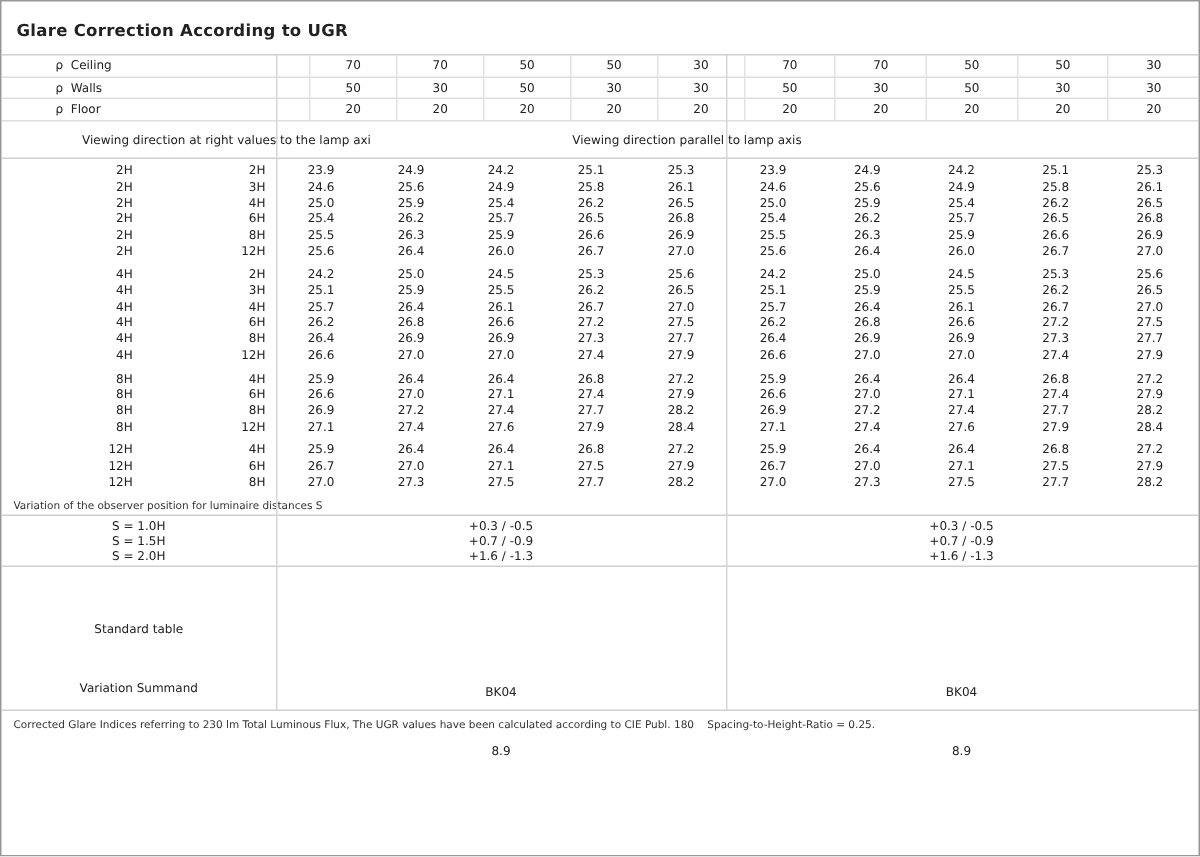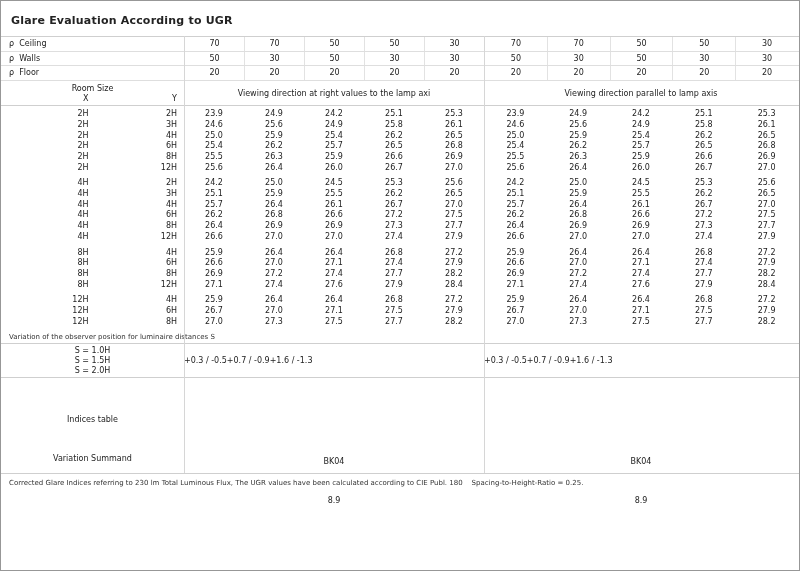--- a/index.html
+++ b/index.html
@@ -27,21 +27,21 @@
   }
 
   .col-label { width: 183px; }
   .half { display: flex; }
   .half.left { width: 300px; }
   .half.right { width: 314px; }
   .cell { flex: 1; text-align: center; }
 
   
   .rho-row { display: flex; height: 14.6px; line-height: 13.5px; border-bottom: 1px solid #dedede; font-size: 8px; }
-  .rho-label { padding-left: 8px; white-space: pre; }
+  .rho-label { padding-left: 8px; white-space: pre; margin-left: 28px; }
   .rho-cell { border-left: 1px solid #e2e2e2; }
 
   
   .header-row { display: flex; height: 25.5px; border-bottom: 1px solid #cfcfcf; font-size: 8px; }
   .header-row .col-label { padding-top: 3px; }
   .room-size { text-align: center; line-height: 10px; }
   .xy-line { display: flex; line-height: 10px; }
   .rx { width: 50%; text-align: right; padding-right: 4px; }
   .ry { width: 50%; text-align: right; padding-right: 7px; }
   .header-row .half { align-items: center; justify-content: center; text-align: center; }
@@ -56,41 +56,41 @@
   .var-bar {
     height: 14px;
     border-bottom: 1px solid #cfcfcf;
     font-size: 7px; color: #333;
     padding: 3px 0 0 8px;
   }
 
   
   .s-section { display: flex; height: 34px; border-bottom: 1px solid #cfcfcf; font-size: 8px; padding-top: 2px; }
   .s-section .col-label { display: flex; flex-direction: column; align-items: center; }
-  .s-section .half { flex-direction: row; align-items: center; }
+  .s-section .half { flex-direction: column; align-items: center; }
   .sline { line-height: 10.2px; text-align: center; white-space: pre; }
 
   
   .bk-section { height: 96px; border-bottom: 1px solid #cfcfcf; position: relative; font-size: 8px; }
   .bk-row { position: absolute; left: 0; right: 0; display: flex; line-height: 11px; }
   .bk-row.standard { top: 36px; }
   .bk-row.correction { top: 75px; }
   .bk-row .col-label { text-align: center; }
   .bk-row .half { justify-content: center; text-align: center; margin-top: 42px; }
 
   .footer { font-size: 7px; color: #333; padding: 5px 0 0 8px; white-space: pre; }
 </style>
 </head>
 <body>
 
 <div class="page">
   <div class="vline vl-1"></div>
   <div class="vline vl-2"></div>
 
-  <div class="title">Glare Evaluation According to UGR</div>
+  <div class="title">Glare Correction According to UGR</div>
 
   <div>
       <div class="rho-row">
         <div class="col-label rho-label">ρ  Ceiling</div>
         <div class="half left">
           <div class="cell rho-cell">70</div>
           <div class="cell rho-cell">70</div>
           <div class="cell rho-cell">50</div>
           <div class="cell rho-cell">50</div>
           <div class="cell rho-cell">30</div>
@@ -133,27 +133,20 @@
           <div class="cell rho-cell">20</div>
           <div class="cell rho-cell">20</div>
           <div class="cell rho-cell">20</div>
           <div class="cell rho-cell">20</div>
           <div class="cell rho-cell">20</div>
         </div>
       </div>
     </div>
 
   <div class="header-row">
-    <div class="col-label">
-      <div class="room-size">Room Size</div>
-      <div class="xy-line">
-        <span class="rx">X</span>
-        <span class="ry">Y</span>
-      </div>
-    </div>
     <div class="half left">Viewing direction at right values to the lamp axi</div>
     <div class="half right">Viewing direction parallel to lamp axis</div>
   </div>
 
   <div class="ugr-body">
       <div class="ugr-group">
         <div class="ugr-row">
           <div class="col-label">
             <div class="rx">2H</div>
             <div class="ry">2H</div>
@@ -557,21 +550,21 @@
       </div>
     <div class="half right">
         <div class="sline">+0.3 / -0.5</div>
         <div class="sline">+0.7 / -0.9</div>
         <div class="sline">+1.6 / -1.3</div>
       </div>
   </div>
 
   <div class="bk-section">
     <div class="bk-row standard">
-      <div class="col-label">Indices table</div>
+      <div class="col-label">Standard table</div>
       <div class="half left">BK04</div>
       <div class="half right">BK04</div>
     </div>
     <div class="bk-row correction">
       <div class="col-label">Variation Summand</div>
       <div class="half left">8.9</div>
       <div class="half right">8.9</div>
     </div>
   </div>
 

